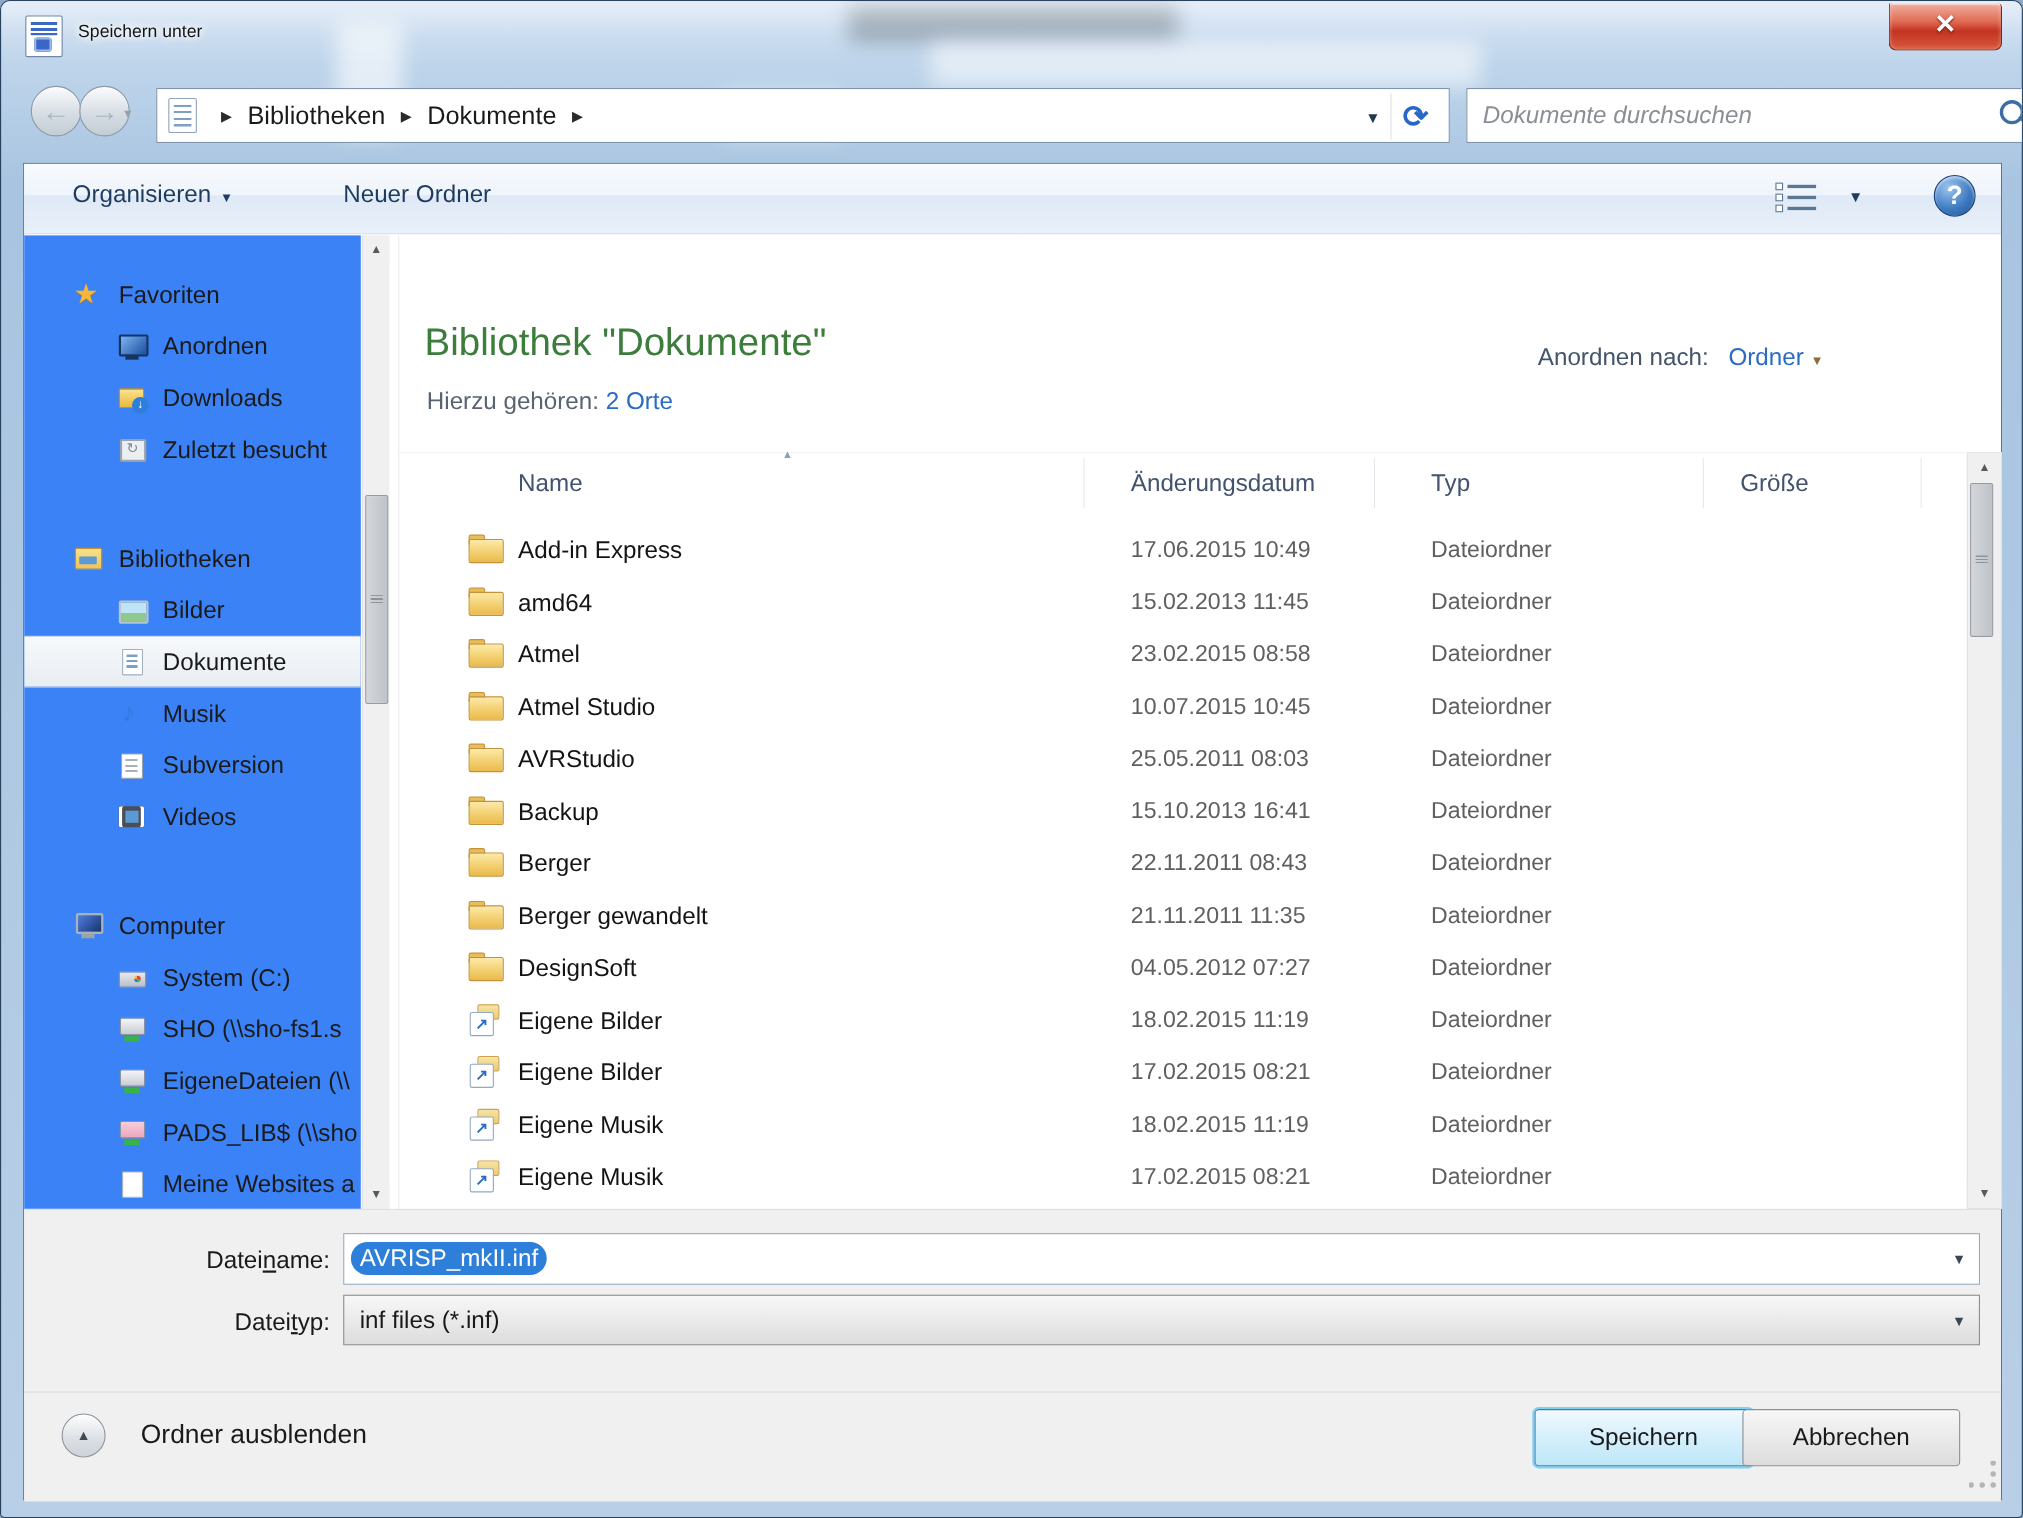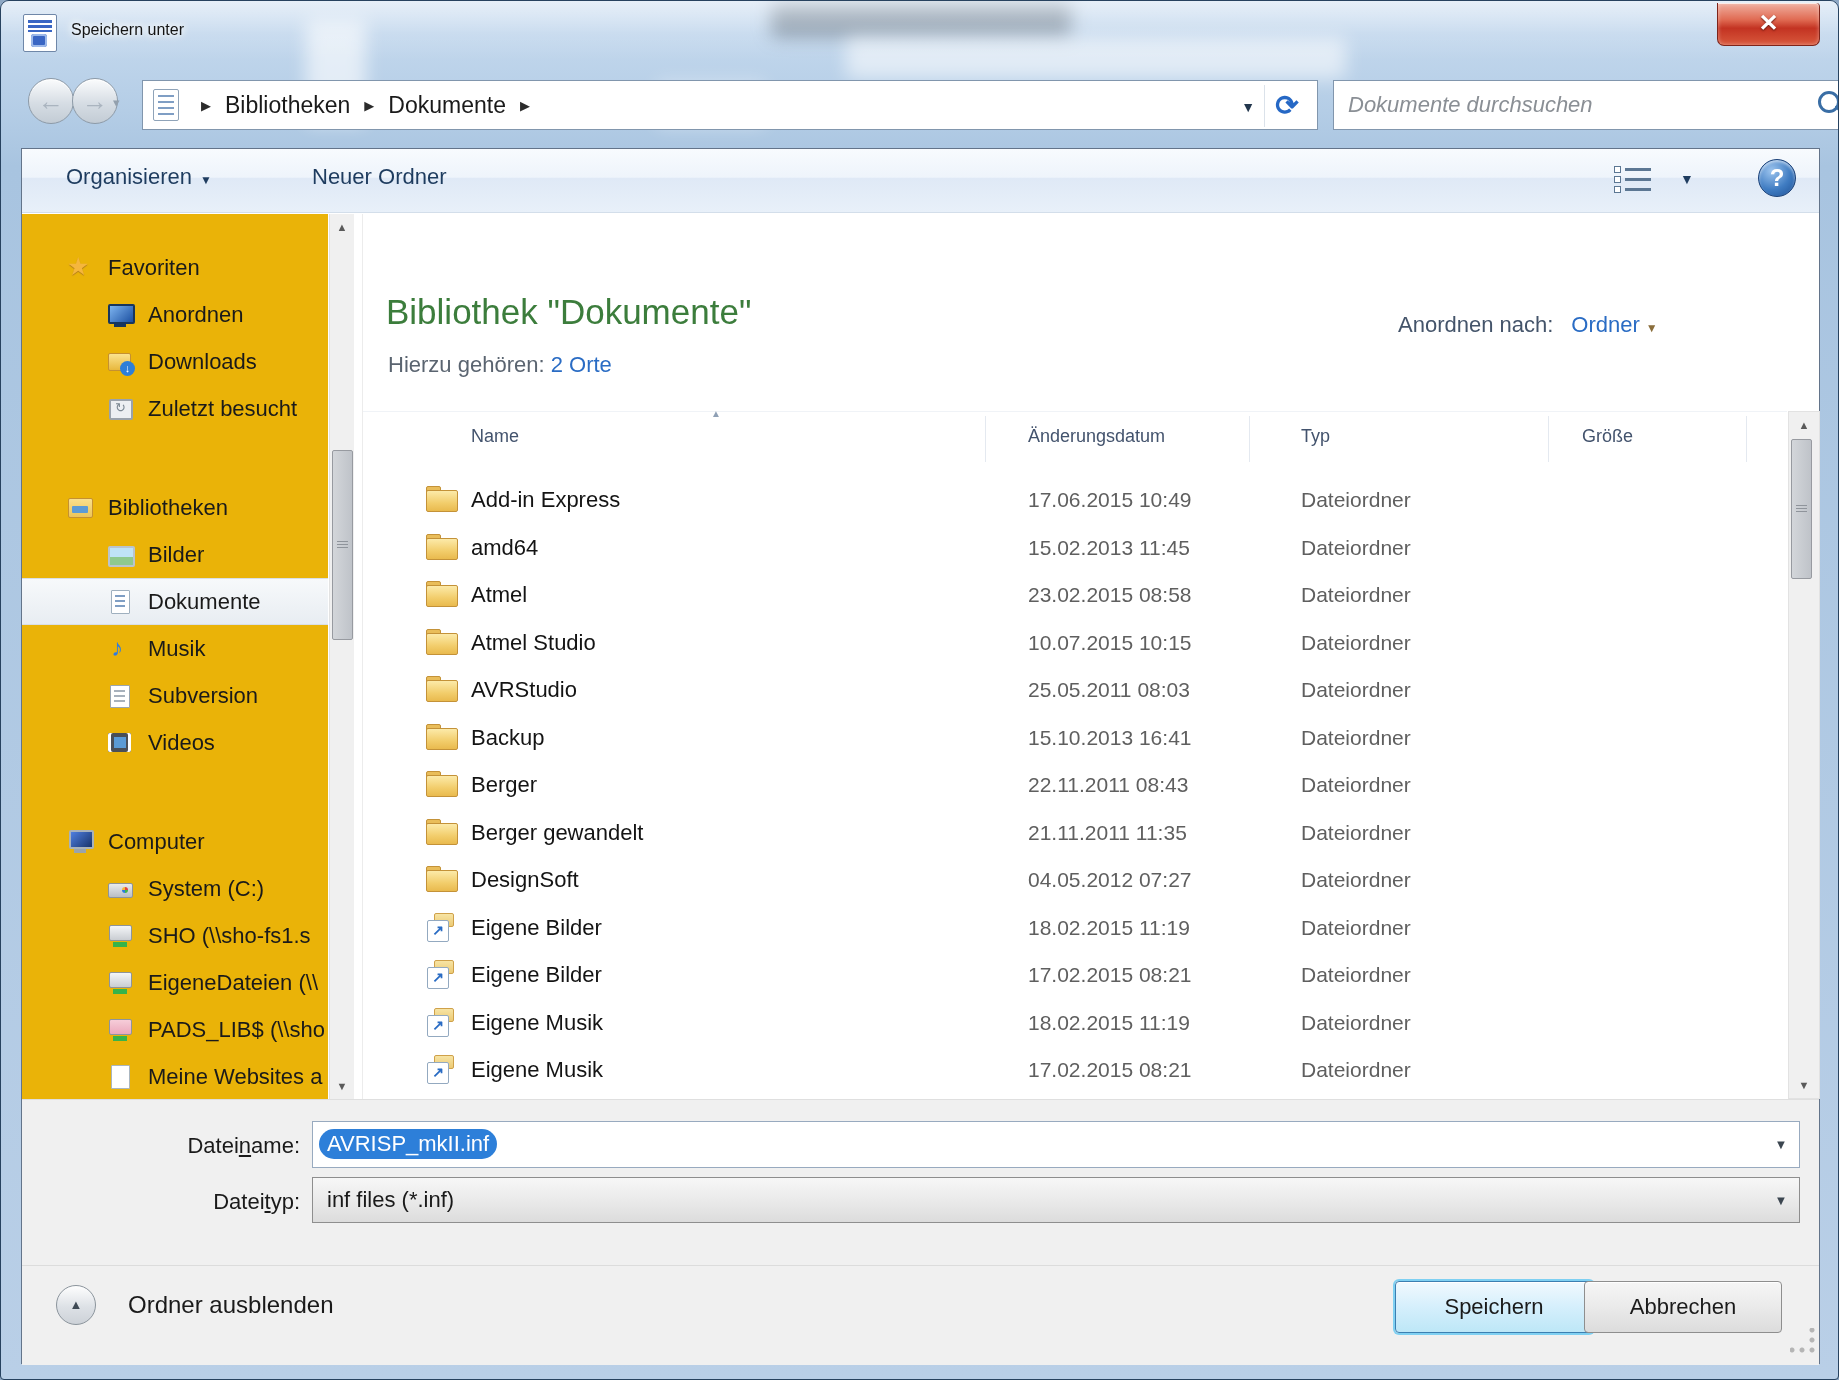--- a/index.html
+++ b/index.html
@@ -70,21 +70,21 @@
   .view-glyph i{position:absolute;left:0;width:7px;height:7px;border:1px solid #5c7793;background:#fff;}
   .view-glyph b{position:absolute;left:11px;width:26px;height:3px;background:#5c7793;}
   .helpbtn{position:absolute;left:1736px;top:10px;width:38px;height:38px;border-radius:50%;
     background:radial-gradient(circle at 35% 30%,#9cc4ee,#3f7cc2 55%,#1d4f94);
     border:1px solid #1a4178;color:#fff;font-size:24px;font-weight:bold;text-align:center;
     line-height:36px;cursor:pointer;box-shadow:inset 0 2px 3px rgba(255,255,255,.6);}
   
   .main{position:absolute;left:0;top:65px;width:100%;height:885px;background:#fff;}
   
   .sidebar{position:absolute;left:0;top:0;width:306px;height:100%;overflow:hidden;
-    background:#eab308;padding-top:30px;}
+    background:#3b82f6;padding-top:30px;}
   .sb-section{margin-top:0;}
   .sb-section + .sb-section{margin-top:52px;}
   .sb-head,.sb-item{position:relative;height:47px;display:flex;align-items:center;cursor:pointer;}
   .sb-head{padding-left:44px;}
   .sb-item{padding-left:84px;}
   .sb-label{font-size:22px;color:#1a1a1a;margin-left:14px;white-space:nowrap;}
   .sb-item.sel{background:linear-gradient(180deg,#f7f9fb,#e8edf2);
     border-top:1px solid #d9dfe6;border-bottom:1px solid #d9dfe6;}
   .sb-scroll{position:absolute;left:307px;top:0;width:25px;height:100%;background:#f0f0f0;
     border-left:1px solid #e2e2e2;}
@@ -98,21 +98,21 @@
   .filepane{position:absolute;left:340px;top:0;width:1425px;height:100%;background:#fff;
     border-left:1px solid #ececec;}
   .lib-title{position:absolute;left:23px;top:78px;font-size:35px;color:var(--header_green);}
   .lib-sub{position:absolute;left:25px;top:138px;font-size:22px;color:#5a6470;}
   .lib-link{color:var(--link_blue);cursor:pointer;}
   .arrange{position:absolute;left:1035px;top:98px;font-size:22px;color:#44546a;white-space:nowrap;}
   .arrange .val{color:var(--link_blue);cursor:pointer;margin-left:18px;}
   .arrange .caret{font-size:12px;color:#8a6d3b;margin-left:6px;}
   
   .colhead{position:absolute;left:0;top:197px;width:100%;height:55px;border-top:1px solid #f0f3f7;}
-  .col-label{position:absolute;top:14px;font-size:18px;color:#43536d;cursor:pointer;white-space:nowrap;}
+  .col-label{position:absolute;top:14px;font-size:22px;color:#43536d;cursor:pointer;white-space:nowrap;}
   .sortcaret{position:absolute;left:348px;top:-4px;font-size:10px;color:#8fa0b5;}
   .col-sep{position:absolute;top:4px;width:1px;height:46px;background:#e4e9f0;}
   
   .rows{position:absolute;left:0;top:262px;width:100%;}
   .frow{position:relative;height:47.5px;cursor:pointer;}
   .frow .fname{position:absolute;left:108px;top:11px;font-size:22px;color:#141414;white-space:nowrap;text-align:right;}
   .frow .fdate{position:absolute;left:665px;top:12px;font-size:21px;color:#5f5f5f;white-space:nowrap;}
   .frow .ftype{position:absolute;left:938px;top:12px;font-size:21px;color:#5f5f5f;white-space:nowrap;}
   .ficon{position:absolute;left:62px;top:8px;width:34px;height:30px;}
   .fi-folder:before{content:"";position:absolute;left:1px;top:2px;width:13px;height:7px;
@@ -387,21 +387,21 @@
             </div>
             <div class="frow">
               <span class="ficon fi-folder"></span>
               <span class="fname">Atmel</span>
               <span class="fdate">23.02.2015 08:58</span>
               <span class="ftype">Dateiordner</span>
             </div>
             <div class="frow">
               <span class="ficon fi-folder"></span>
               <span class="fname">Atmel Studio</span>
-              <span class="fdate">10.07.2015 10:15</span>
+              <span class="fdate">10.07.2015 10:45</span>
               <span class="ftype">Dateiordner</span>
             </div>
             <div class="frow">
               <span class="ficon fi-folder"></span>
               <span class="fname">AVRStudio</span>
               <span class="fdate">25.05.2011 08:03</span>
               <span class="ftype">Dateiordner</span>
             </div>
             <div class="frow">
               <span class="ficon fi-folder"></span>

